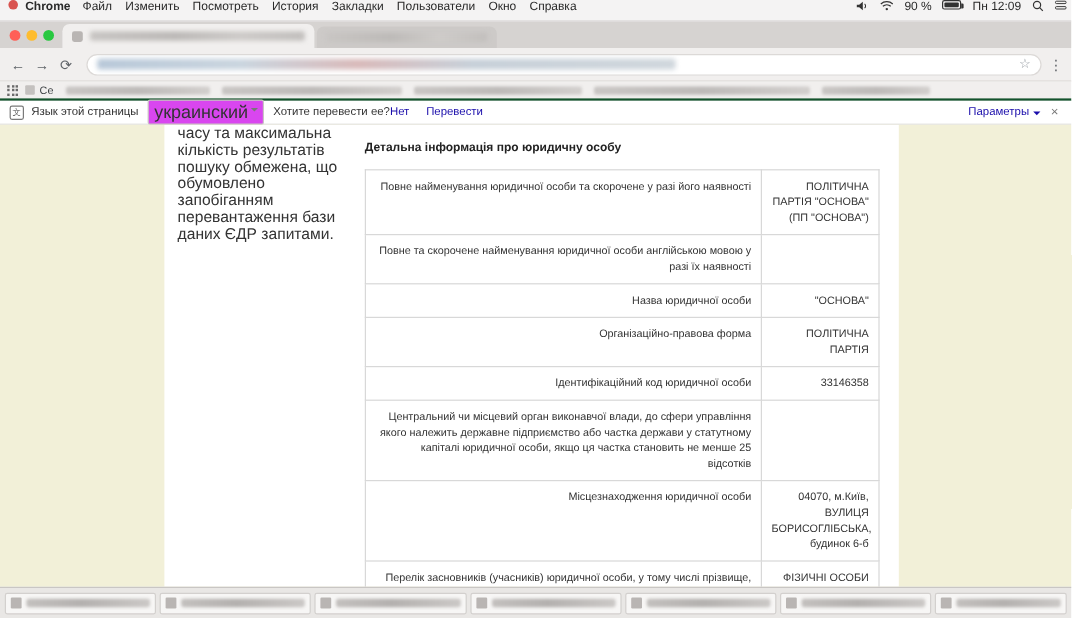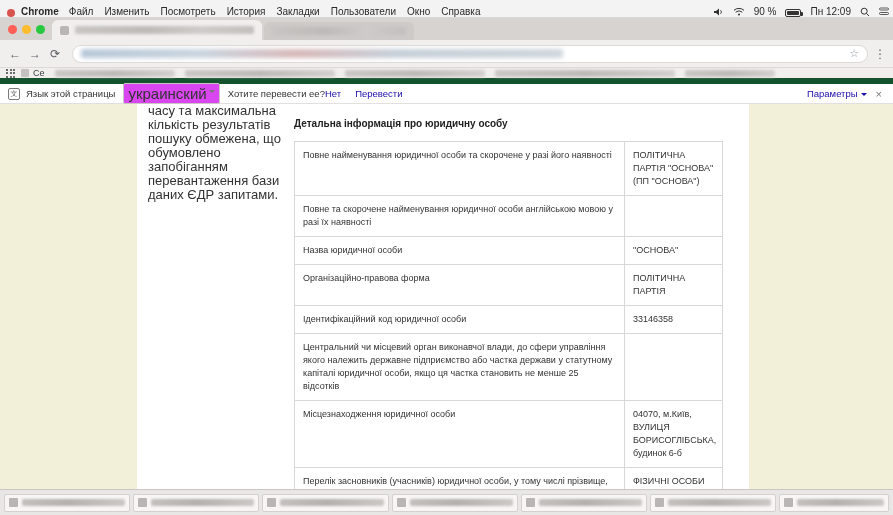--- a/index.html
+++ b/index.html
@@ -15,21 +15,21 @@
     width: 893px; height: 515px;
     background: #ffffff;
     overflow: hidden;
   }
 
   
   .menubar {
     position: absolute; top: 0; left: 0; right: 0; height: 18px;
     background: #f4f3f3;
     border-bottom: 1px solid #d8d6d6;
-    display: flex; align-items: flex-end;
+    display: flex; align-items: flex-start;
     font-size: 10px; color: #2a2a2a;
     padding: 0 4px;
   }
   .apple-dot {
     width: 8px; height: 8px; border-radius: 50%;
     background: #d9534f; margin: 0 6px 0 3px;
   }
   .menubar .app-name { font-weight: bold; margin-right: 10px; font-size: 10px; }
   .menubar .mi { margin-right: 11px; font-size: 10px; white-space: nowrap; }
   .menubar .spacer { flex: 1; }
@@ -100,21 +100,21 @@
     height: 9px; width: 62%;
     background: linear-gradient(90deg,#b7c7d8,#c9d4de 25%,#d8b9b9 45%,#c6cfd8 65%,#cfd6dc);
     filter: blur(2px); border-radius: 2px;
   }
   .star { color: #9aa0a6; font-size: 11px; margin-left: auto; }
   .kebab { font-size: 12px; color: #5f6368; letter-spacing: 1px; }
 
   
   .bookmarks {
     position: absolute; top: 68px; left: 0; right: 0; height: 16px;
-    background: #f1efee; border-bottom: 6px solid #14532d;
+    background: #f1efee; border-bottom: 2px solid #14532d;
     display: flex; align-items: center; padding: 0 6px; font-size: 9px; color: #3c4043;
   }
   .bm-grid { width: 9px; height: 9px; margin-right: 6px; position: relative; }
   .bm-grid i {
     position: absolute; width: 2px; height: 2px; background: #6b6b6b;
   }
   .bm-item { display: flex; align-items: center; margin-right: 10px; }
   .bm-ico { width: 8px; height: 8px; background: #c4c1bf; border-radius: 1px; margin-right: 4px; }
   .bm-blur {
     height: 7px; border-radius: 2px;
@@ -164,37 +164,38 @@
     position: absolute; left: 137px; top: 0; width: 612px; bottom: 0;
     background: #ffffff;
   }
   .left-col {
     position: absolute; left: 148px; top: 0; width: 140px;
     font-size: 13px; line-height: 14px; color: #333;
   }
   .left-col p { margin: 0; }
 
   .content {
-    position: absolute; left: 294px; top: 14px; width: 430px;
+    position: absolute; left: 304px; top: 14px; width: 430px;
     font-size: 9.5px; color: #333;
   }
   .content h2 {
     margin: 0 0 12px 0; font-size: 10px; font-weight: bold; color: #222;
   }
   table.info {
     border-collapse: collapse; width: 428px;
     table-layout: fixed;
   }
   table.info td {
     border: 1px solid #d8d8d8;
     padding: 7px 8px;
     font-size: 9px;
     line-height: 13px;
     vertical-align: top;
     color: #333;
+    text-align: right;
   }
   table.info td.label { width: 330px; }
   table.info td.value { width: 98px; }
 
   
   .dock {
     position: absolute; left: 0; right: 0; bottom: 0; height: 26px;
     background: #e9e7e5; border-top: 1px solid #c9c6c4;
     display: flex; align-items: center; padding: 0 4px; gap: 3px;
   }

